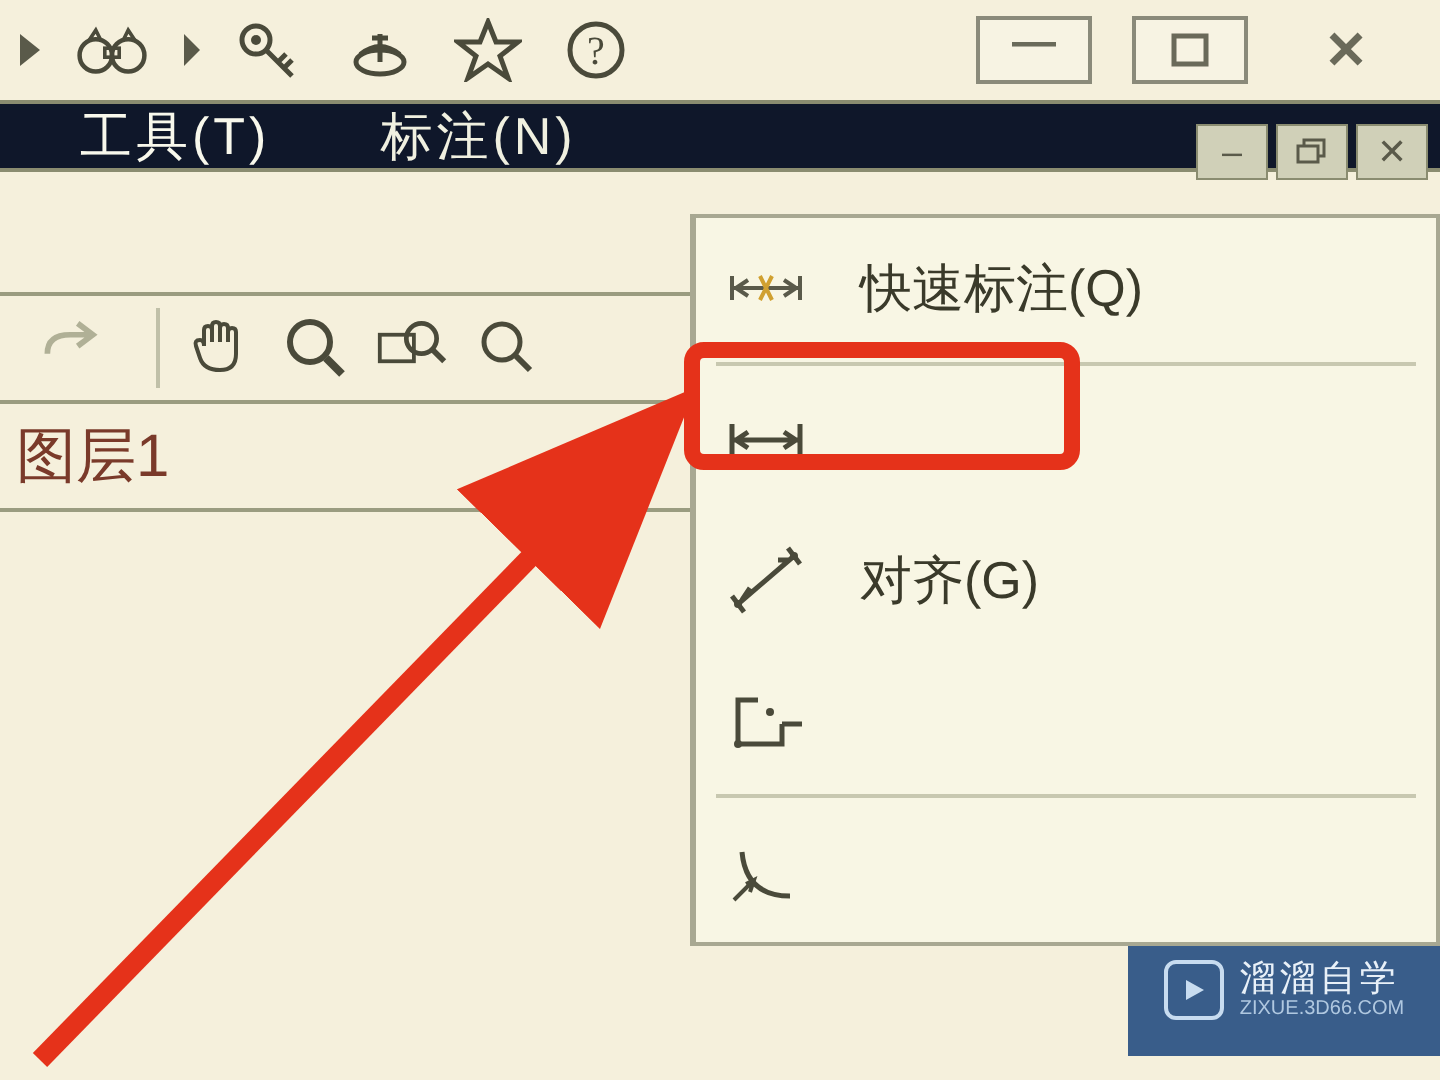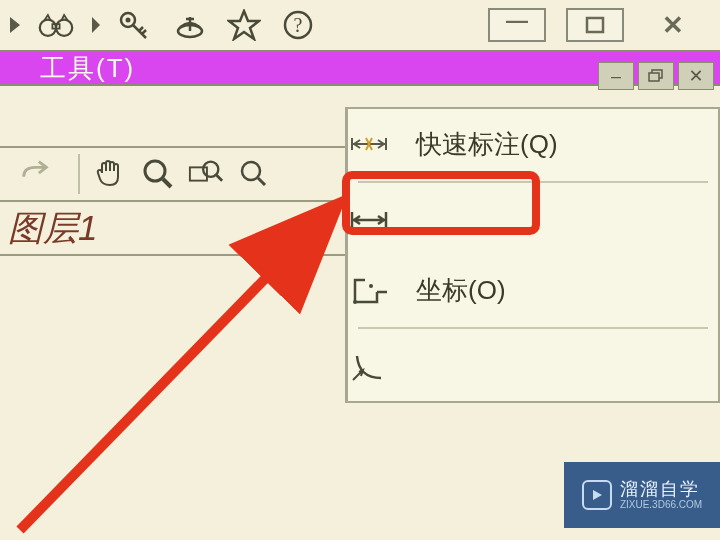--- a/index.html
+++ b/index.html
@@ -48,21 +48,21 @@
       display: flex;
       align-items: center;
       justify-content: center;
       font-size: 22px;
       color: #6a6a5a;
       font-weight: bold;
       background: rgba(255,255,255,0.2);
     }
     .menubar-row {
       height: 36px;
-      background: #d946ef;
+      background: #0f172a;
       border-top: 2px solid #8a8c70;
       border-bottom: 2px solid #8a8c70;
       display: flex;
       align-items: center;
       padding-left: 40px;
       gap: 55px;
       position: relative;
     }
     .menubar-item {
       color: #f8f8ec;
@@ -106,39 +106,38 @@
       background: #c0c0a8;
     }
     .layer-row {
       height: 54px;
       border-bottom: 2px solid #9a9c80;
       display: flex;
       align-items: center;
       padding-left: 8px;
     }
     .layer-label {
-      font-size: 35px;
+      font-size: 30px;
       color: #7a3a2a;
       font-weight: normal;
-      font-style: italic;
     }
     .dropdown-menu {
       position: absolute;
       left: 345px;
       top: 107px;
       width: 375px;
       background: #f8f6e4;
       border: 2px solid #a8a892;
       border-left: 3px solid #a8a892;
       z-index: 10;
     }
     .menu-item {
       display: flex;
       align-items: center;
-      padding: 14px 0;
+      padding: 14px 14px;
       gap: 26px;
     }
     .menu-icon {
       width: 42px;
       height: 42px;
       display: flex;
       align-items: center;
       justify-content: center;
     }
     .menu-text {
@@ -246,20 +245,21 @@
   <div class="window-ctrl">
     <svg width="20" height="18">
         <rect x="2" y="2" width="16" height="14" fill="none" stroke="#6a6a5a" stroke-width="2.5"></rect>
       </svg>
   </div>
   <div class="window-ctrl" style="border:none;background:none;font-size:26px">✕</div>
 </div>
 
 <div class="menubar-row">
   <span class="menubar-item">工具(T)</span>
+  <span class="menubar-item" style="color:#f0f0e0">标注(N)</span>
   <div class="mdi-controls">
     <div class="mdi-ctrl">–</div>
     <div class="mdi-ctrl">
       <svg width="16" height="14">
           <rect x="4" y="1" width="10" height="8" fill="none" stroke="#5a5a4a" stroke-width="1.5"></rect>
           <rect x="1" y="4" width="10" height="8" fill="#d0d0b8" stroke="#5a5a4a" stroke-width="1.5"></rect>
         </svg>
     </div>
     <div class="mdi-ctrl">✕</div>
   </div>
@@ -320,26 +320,35 @@
   <div class="menu-item">
     <div class="menu-icon">
       <svg width="42" height="24" viewBox="0 0 42 24">
         <path d="M4 12 L38 12 M4 4 L4 20 M38 4 L38 20 M6 12 L12 8 M6 12 L12 16 M36 12 L30 8 M36 12 L30 16" stroke="#4a4a3a" stroke-width="2.5" fill="none"></path>
       </svg>
     </div>
   </div>
   <div class="menu-item">
     <div class="menu-icon">
       <svg width="40" height="36" viewBox="0 0 40 36">
+        <path d="M6 30 L34 6 M3 26 L9 34 M31 2 L37 10 M8 28 L12 22 M32 8 L26 8" stroke="#4a4a3a" stroke-width="2.5" fill="none"></path>
+        <circle cx="6" cy="30" r="2" fill="#4a4a3a"></circle>
+        <circle cx="34" cy="6" r="2" fill="#4a4a3a"></circle>
+      </svg>
+    </div>
+    <span class="menu-text">对齐(G)</span>
+  </div>
+  <div class="menu-item">
+    <div class="menu-icon">
+      <svg width="40" height="36" viewBox="0 0 40 36">
         <path d="M6 30 L6 8 L16 8 M6 30 L28 30 L28 20 M28 20 L38 20" stroke="#4a4a3a" stroke-width="2.5" fill="none"></path>
         <circle cx="6" cy="30" r="2" fill="#4a4a3a"></circle>
         <circle cx="22" cy="14" r="2" fill="#4a4a3a"></circle>
       </svg>
     </div>
-    <span class="menu-text">坐标(O)</span>
   </div>
   <div class="menu-separator"></div>
   <div class="menu-item">
     <div class="menu-icon">
       <svg width="40" height="36" viewBox="0 0 40 36">
         <path d="M32 30 Q10 30 8 8" stroke="#4a4a3a" stroke-width="2.5" fill="none"></path>
         <path d="M14 22 L4 32 M10 24 L14 22 L12 28" stroke="#4a4a3a" stroke-width="2" fill="none"></path>
       </svg>
     </div>
     <span style="margin-left:auto;font-size:20px;color:#5a5a4a"></span>

